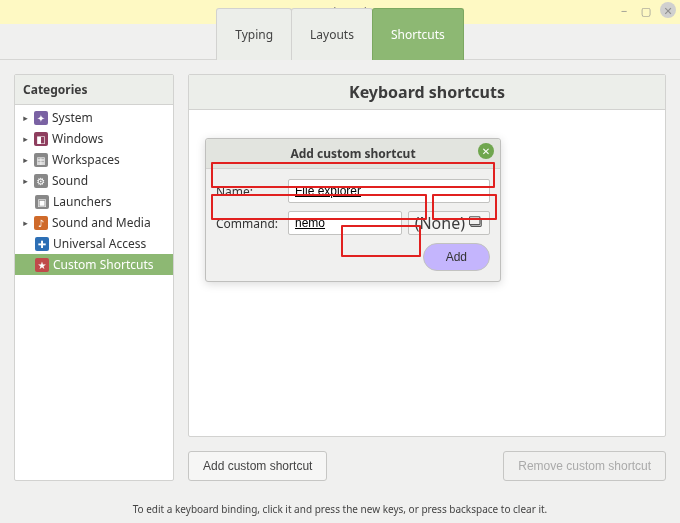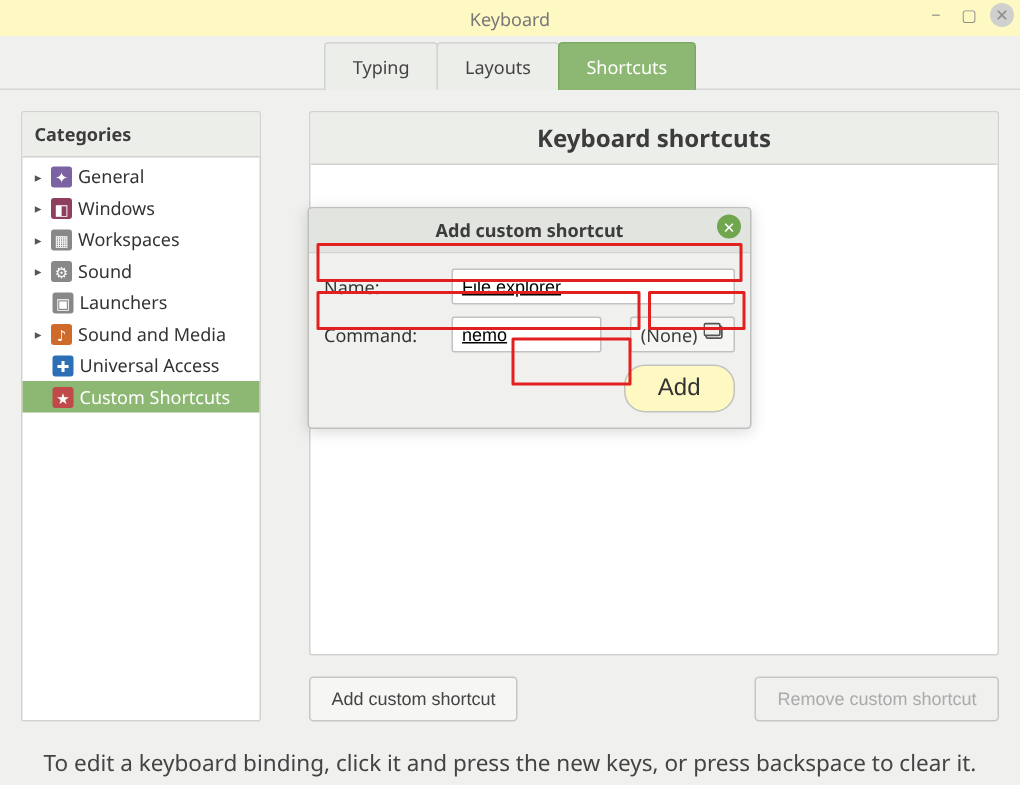--- a/index.html
+++ b/index.html
@@ -46,21 +46,21 @@
   .tabstrip {
     height: 36px;
     display: flex;
     align-items: flex-end;
     justify-content: center;
     background: #f0f0ef;
     border-bottom: 1px solid #d6d6d4;
     gap: 0;
   }
   .tab {
-    padding: 7px 18px;
+    padding: 17px 18px;
     border: 1px solid #d2d2d0;
     border-bottom: none;
     background: #eceeea;
     color: #444;
     font-size: 12px;
     margin-bottom: -1px;
     position: relative;
     border-radius: 3px 3px 0 0;
   }
   .tab + .tab { margin-left: -1px; }
@@ -68,21 +68,21 @@
     background: #8db873;
     color: #ffffff;
     border-color: #7ca861;
     z-index: 1;
   }
 
   
   .content {
     display: flex;
     padding: 14px;
-    gap: 32px;
+    gap: 14px;
     height: calc(100% - 24px - 36px - 28px);
   }
 
   
   .sidebar {
     width: 160px;
     border: 1px solid #d2d2d0;
     background: #ffffff;
     display: flex;
     flex-direction: column;
@@ -177,21 +177,21 @@
     cursor: pointer;
   }
   .btn.disabled { color: #aaa; background: #f0f0ef; cursor: default; }
 
   
   .footer-hint {
     height: 28px;
     display: flex;
     align-items: center;
     justify-content: center;
-    font-size: 15px;
+    font-size: 10px;
     color: #444;
   }
 
   
   .dialog {
     position: absolute;
     left: 205px;
     top: 138px;
     width: 296px;
     background: #f0f0ef;
@@ -220,21 +220,21 @@
     font-size: 10px;
     display: flex; align-items: center; justify-content: center;
     font-weight: bold;
   }
   .dialog-body {
     padding: 10px 10px 10px 10px;
   }
   .form-row {
     display: flex;
     align-items: center;
-    gap: 19px;
+    gap: 6px;
     margin-bottom: 8px;
   }
   .form-label {
     width: 66px;
     font-size: 12px;
     text-align: left;
     color: #333;
   }
   .text-input {
     flex: 1;
@@ -248,34 +248,34 @@
   }
   .small-box {
     display: flex;
     align-items: center;
     gap: 4px;
     border: 1px solid #c2c2c0;
     background: #f6f6f5;
     padding: 3px 6px;
     border-radius: 2px;
     height: 24px;
-    font-size: 12px;
+    font-size: 16px;
   }
   .dialog-buttons {
     display: flex;
     justify-content: flex-end;
     gap: 8px;
     margin-top: 6px;
   }
   .dbtn {
     border: 1px solid #c2c2c0;
-    background: #fef9c3;
+    background: #c4b5fd;
     padding: 6px 22px;
     border-radius: 14px;
-    font-size: 16px;
+    font-size: 12px;
     color: #333;
   }
 
   
   .hl {
     position: absolute;
     border: 2px solid #e1201f;
     pointer-events: none;
     z-index: 20;
     border-radius: 1px;
@@ -301,21 +301,21 @@
 
 <div class="content">
 
   <div class="sidebar">
     <div class="sidebar-header">Categories</div>
     <div class="tree">
 
       <div class="tree-item">
         <span class="expander">▸</span>
         <span class="cat-icon ic-general">✦</span>
-        <span>General</span>
+        <span>System</span>
       </div>
 
       <div class="tree-item">
         <span class="expander">▸</span>
         <span class="cat-icon ic-windows">◧</span>
         <span>Windows</span>
       </div>
 
       <div class="tree-item">
         <span class="expander">▸</span>

